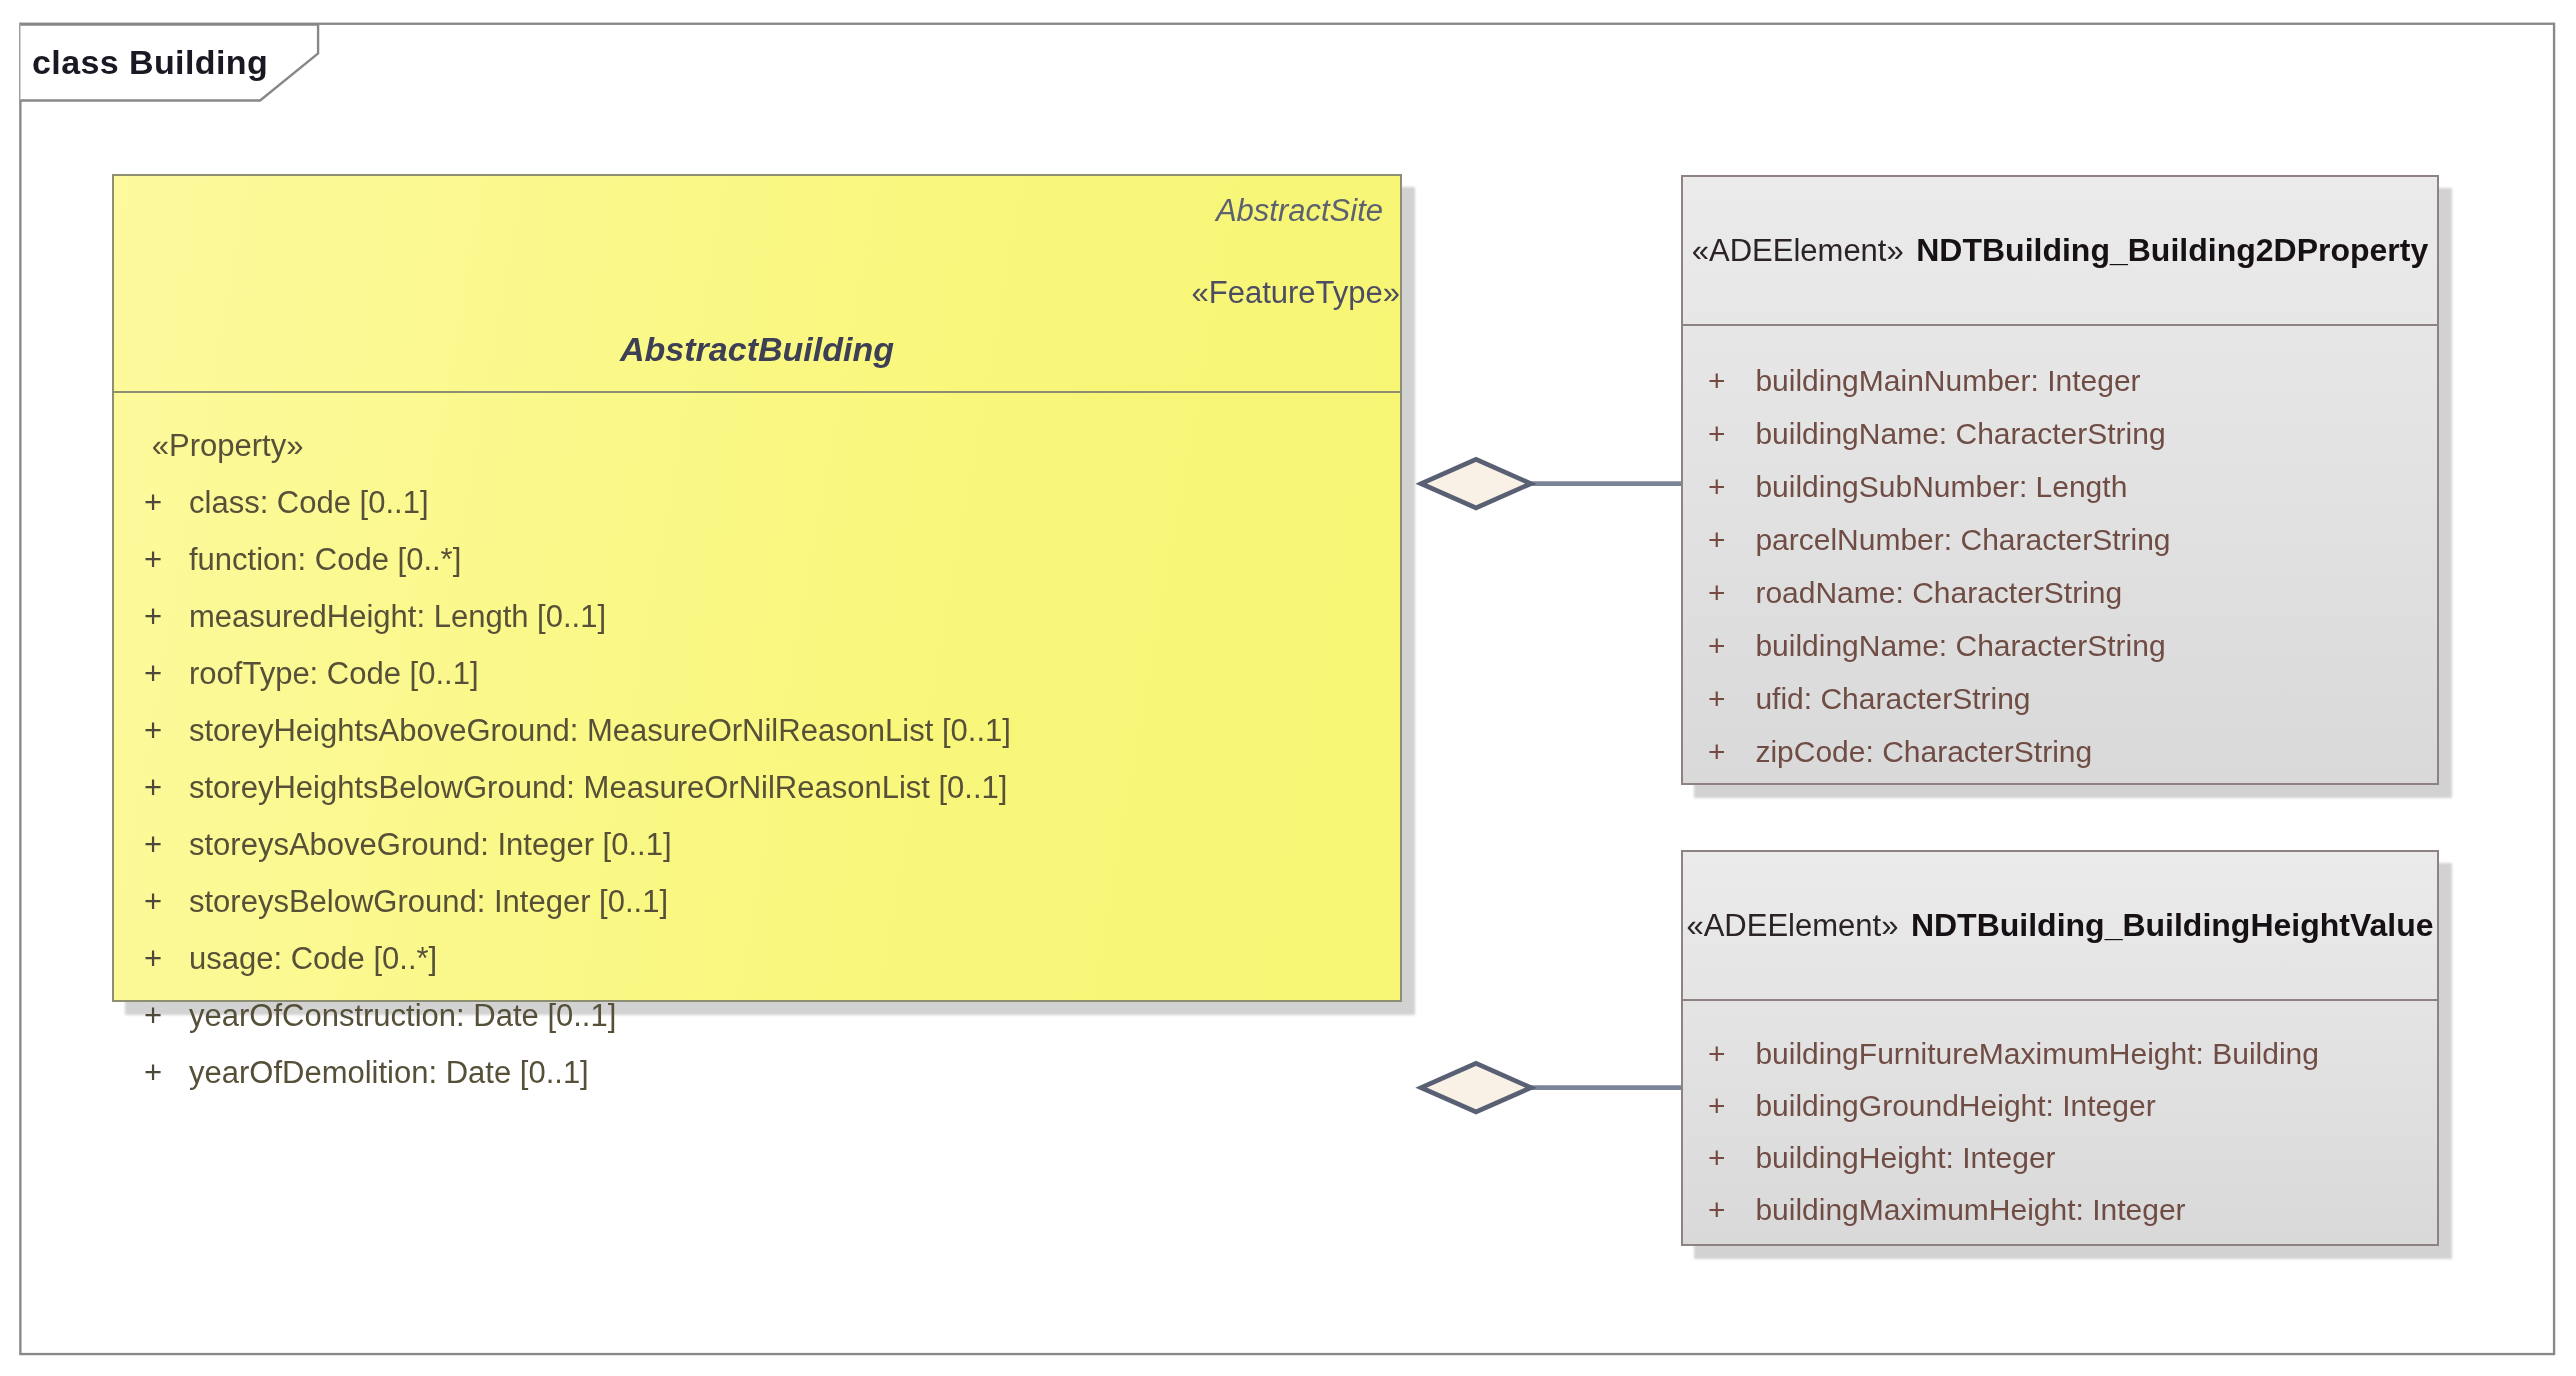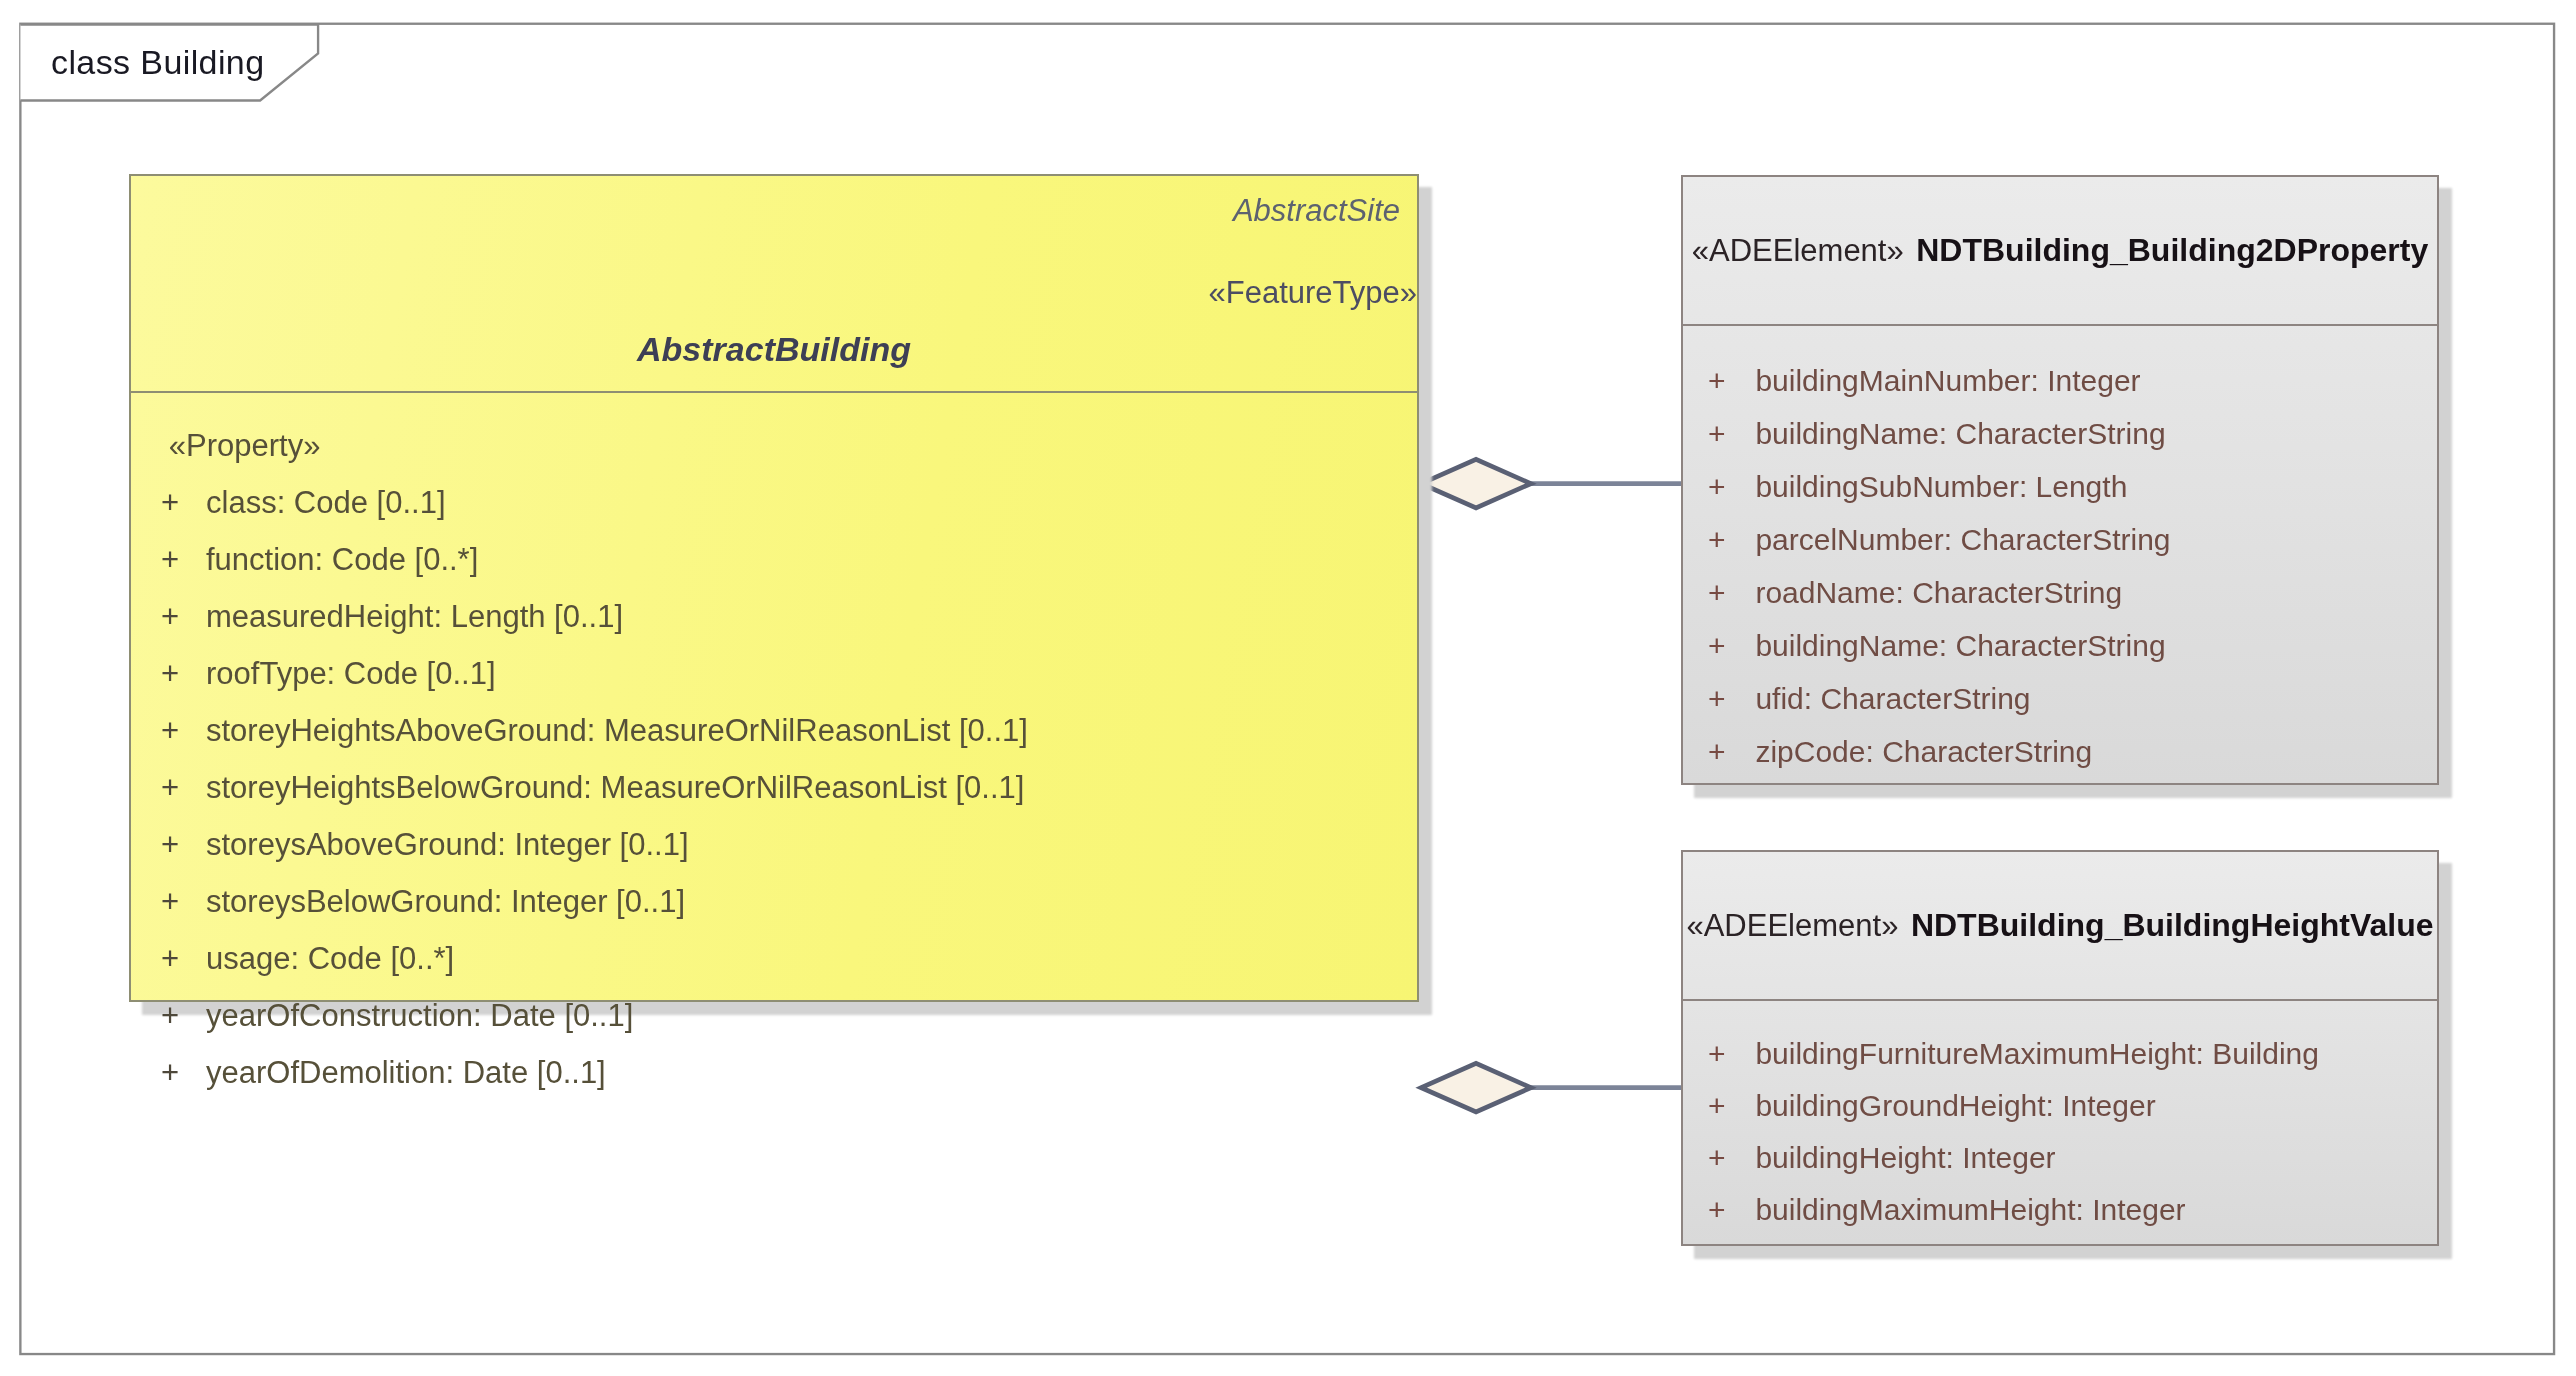--- a/index.html
+++ b/index.html
@@ -3,28 +3,28 @@
 <meta charset="utf-8">
 <style>
   html,body{margin:0;padding:0;background:#ffffff;}
   #canvas{
     position:relative;width:2576px;height:1377px;background:#ffffff;overflow:hidden;
     font-family:"Liberation Sans",sans-serif;
   }
   svg.overlay{position:absolute;left:0;top:0;width:2576px;height:1377px;z-index:1;}
   
   .frame-label{
-    position:absolute;left:35px;top:23.5px;width:259px;height:77px;z-index:2;
+    position:absolute;left:16px;top:23.5px;width:259px;height:77px;z-index:2;
     display:flex;align-items:center;padding-left:16px;
-    font-size:34px;font-weight:normal;color:#191923;letter-spacing:0.4px;
+    font-size:34px;font-weight:bold;color:#191923;letter-spacing:0.4px;
   }
   
   .cls{position:absolute;box-sizing:border-box;z-index:2;}
   .cls.yellow{
-    left:129px;top:174px;width:1290px;height:828px;
+    left:112px;top:174px;width:1290px;height:828px;
     border:2.4px solid #8e8e73;
     background:linear-gradient(100deg,#fcfa9d 0%,#f9f77c 60%,#f7f573 100%);
     box-shadow:12.5px 12.5px 2.4px #d2d2d2;
   }
   .y-header{position:relative;height:215px;border-bottom:2.4px solid #8e8e73;}
   .parent-label{
     position:absolute;top:17px;right:17px;
     font-size:31px;font-style:italic;color:#5d6270;
   }
   .y-stereo{

